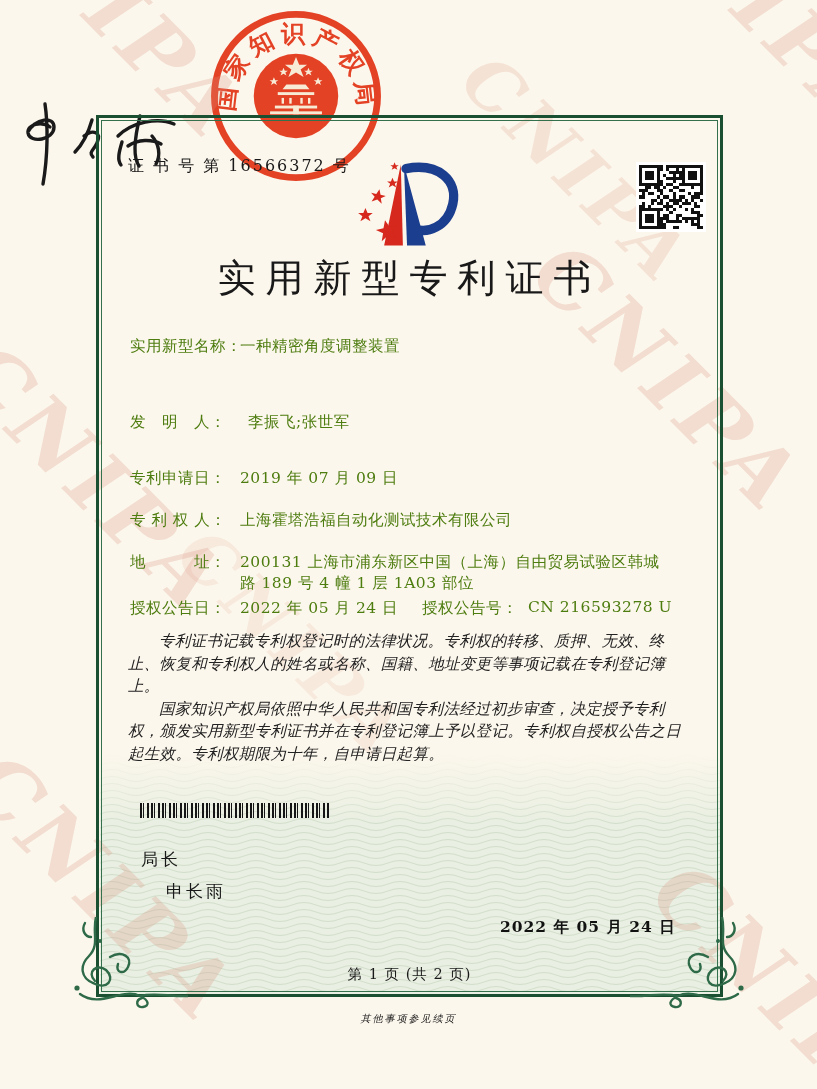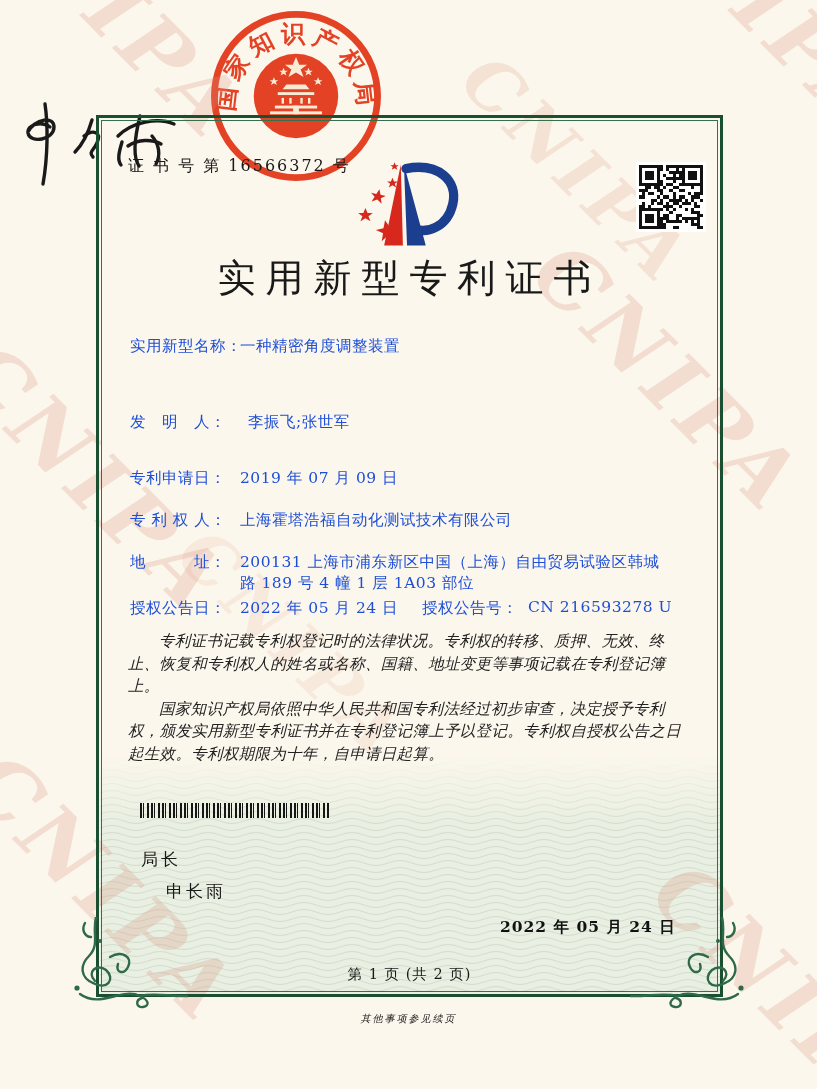--- a/index.html
+++ b/index.html
@@ -27,21 +27,21 @@
   #cert-no{left:128px;top:156px;font-size:16px;letter-spacing:2px;}
   #logo{left:338px;top:154px;width:136px;height:104px;}
   #qr{left:636px;top:162px;width:64px;height:64px;background:#fff;padding:3px;
       display:grid;grid-template-columns:repeat(21,1fr);grid-template-rows:repeat(21,1fr);}
   #qr div{width:100%;height:100%;}
   #qr .b{background:#111;}
 
   #title{left:96px;top:253px;width:627px;text-align:center;font-size:38px;
          letter-spacing:10px;font-weight:500;}
 
-  .row{position:absolute;left:130px;z-index:3;font-size:15.5px;display:flex;color:#1d4ed8;}
+  .row{position:absolute;left:130px;z-index:3;font-size:15.5px;display:flex;color:#4d7c0f;}
   .lbl{width:104px;white-space:pre;letter-spacing:.5px;}
   .val{margin-left:6px;letter-spacing:.5px;}
   #row-name{top:336px;} #row-inventor{top:412px;gap:8px;} #row-patno{top:428px;}
   #row-filing{top:468px;} #row-patentee{top:510px;}
   #row-address{top:552px;} #row-address .val{width:432px;line-height:21px;}
   #row-grant{top:598px;width:562px;}
   #grant-no-group{position:absolute;left:292px;top:0;display:flex;text-align:center;}
   #grant-no-group .lbl{width:auto;margin-right:4px;}
 
   #body-text{left:128px;top:630px;width:564px;font-size:15.5px;line-height:22.5px;

